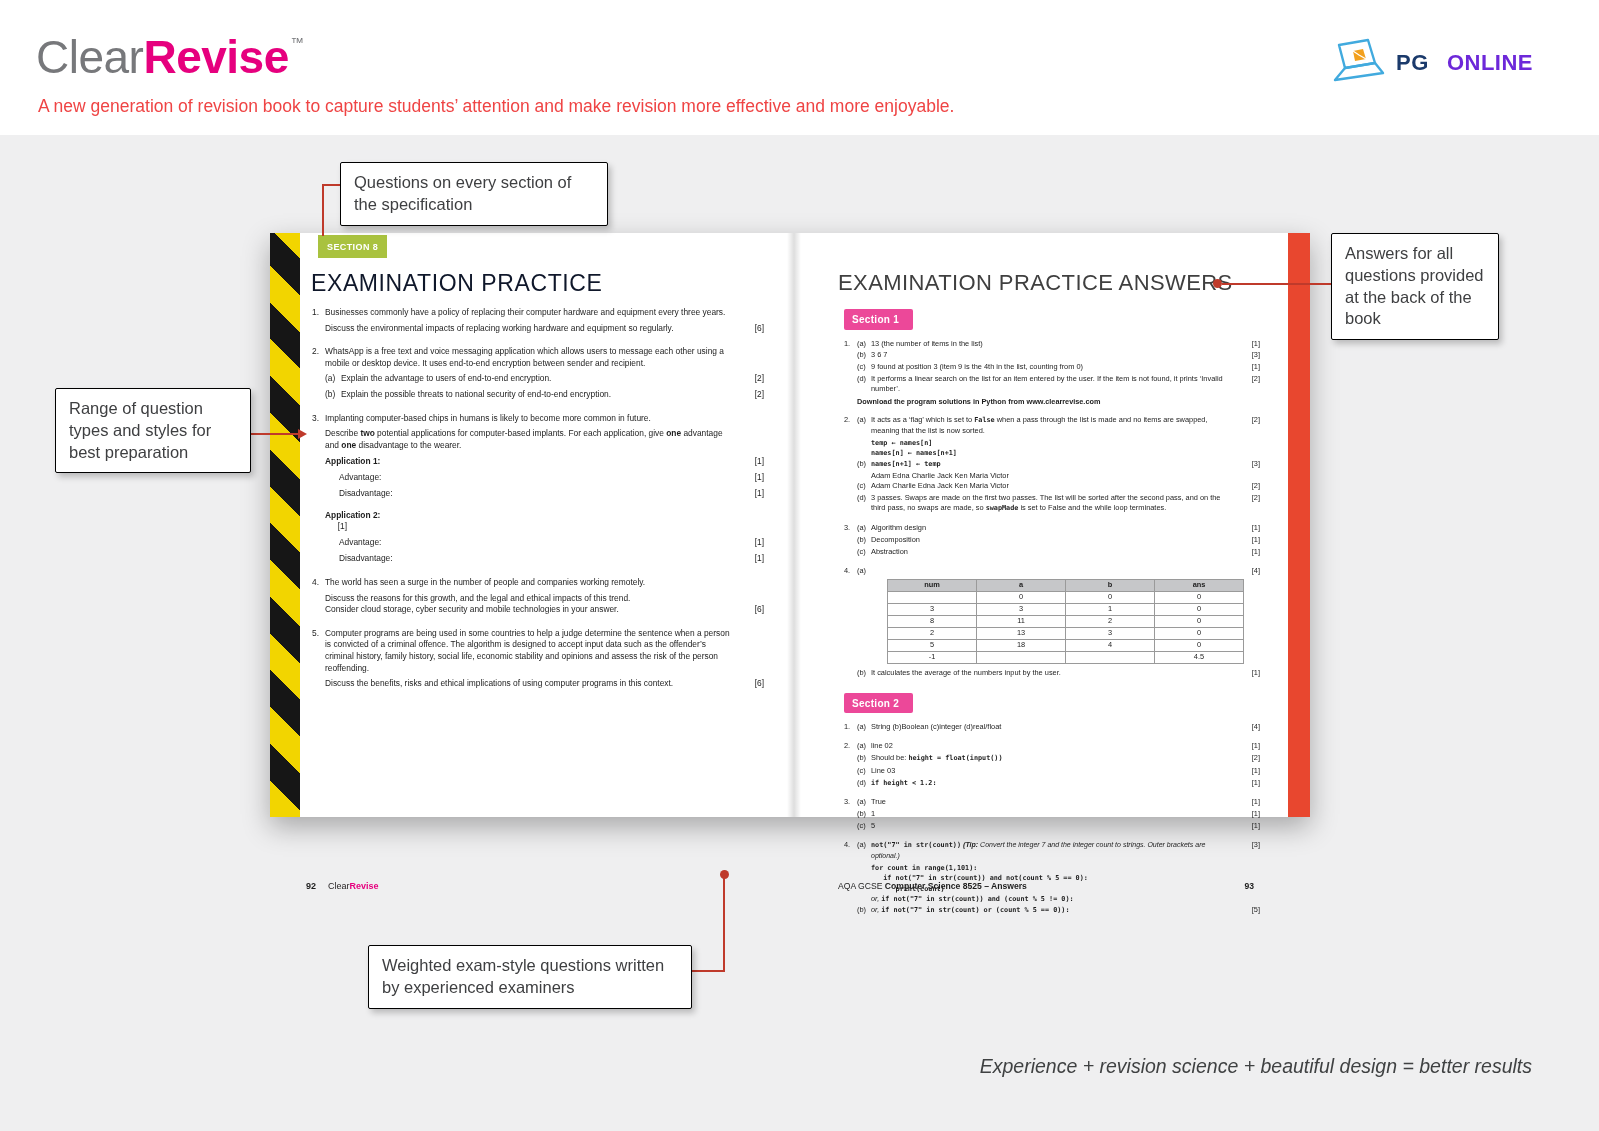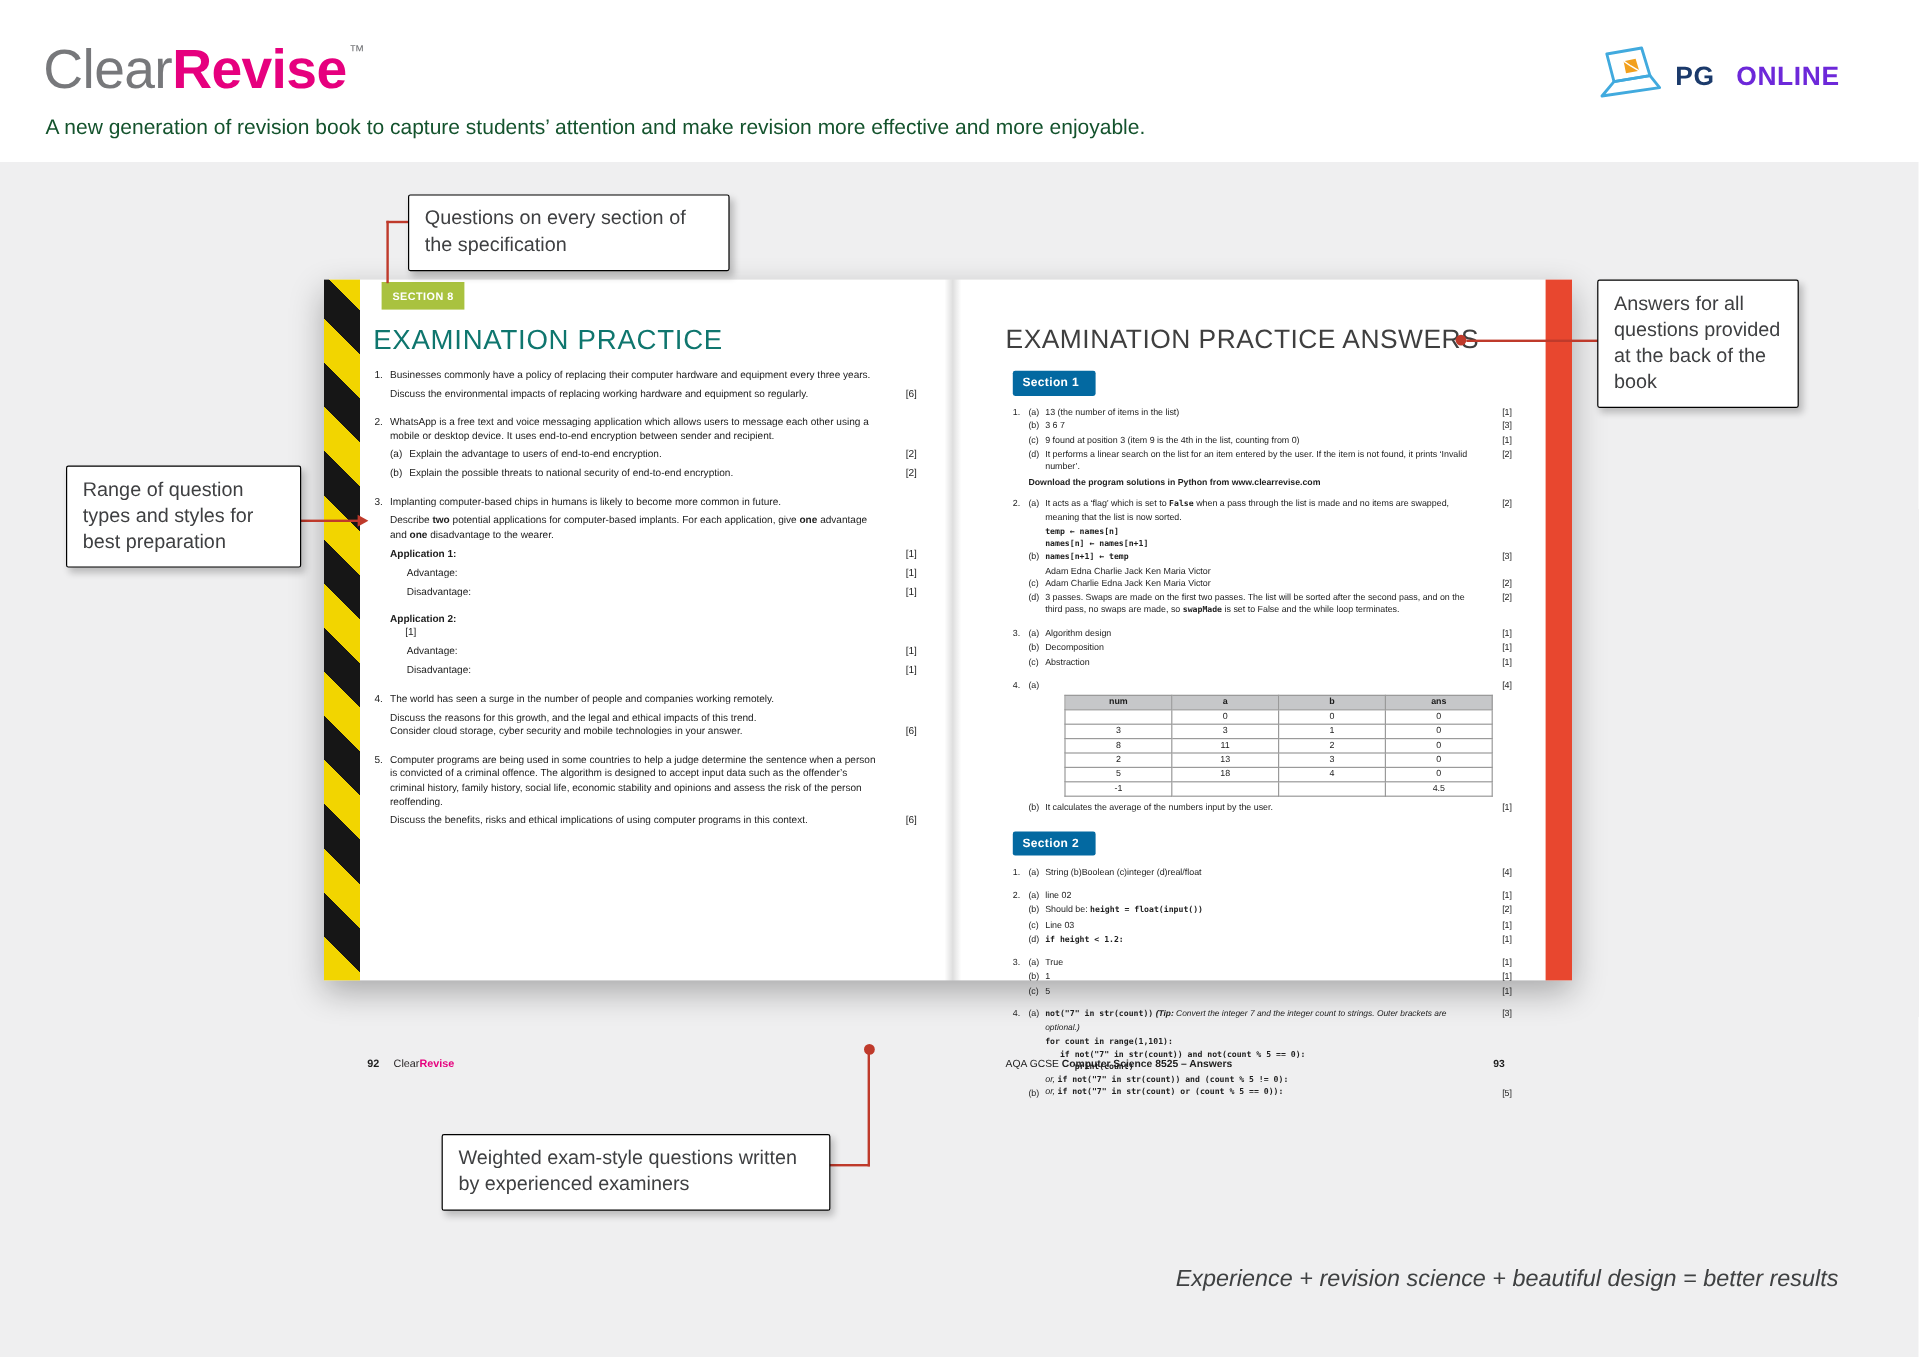--- a/index.html
+++ b/index.html
@@ -4,21 +4,21 @@
 <style>
   html,body { margin:0; padding:0; background:#ffffff; }
   body { font-family:"Liberation Sans", sans-serif; }
   .canvas { position:relative; width:1599px; height:1131px; background:#ffffff; overflow:hidden; }
 
   
   .logo { position:absolute; left:36px; top:30px; font-size:46px; letter-spacing:-0.5px; }
   .logo .clear { color:#77787b; font-weight:400; }
   .logo .revise { color:#e6007e; font-weight:700; }
   .logo .tm { font-size:13px; color:#77787b; vertical-align:26px; margin-left:2px; font-weight:400; }
-  .tagline { position:absolute; left:38px; top:96px; font-size:17.5px; color:#14532d; }
+  .tagline { position:absolute; left:38px; top:96px; font-size:17.5px; color:#ef4444; }
   .pg-logo { position:absolute; right:66px; top:38px; display:flex; align-items:center; gap:8px; }
   .pg-text { font-size:22px; font-weight:700; letter-spacing:0.5px; }
   .pg-text .pg { color:#1b3a6b; }
   .pg-text .online { color:#6d28d9; margin-left:18px; }
 
   
   .panel { position:absolute; left:0; top:135px; width:1599px; height:996px; background:#efeff0; }
 
   
   .spread { position:absolute; left:270px; top:98px; width:1040px; height:584px; background:#ffffff;
@@ -27,21 +27,21 @@
             background:repeating-linear-gradient(45deg,#f2d500 0 26px,#161616 26px 52px); }
   .red-stripe { position:absolute; right:0; top:0; bottom:0; width:22px; background:#e8472f; }
   .spine { position:absolute; left:517px; top:0; bottom:0; width:14px;
            background:linear-gradient(90deg, rgba(0,0,0,0) 0%, rgba(0,0,0,0.13) 50%, rgba(0,0,0,0) 100%); }
   .page-l { position:absolute; left:30px; top:0; width:494px; height:672px; }
   .page-r { position:absolute; left:524px; top:0; width:494px; height:672px; }
 
   
   .sec8-badge { position:absolute; left:18px; top:2px; background:#a9c23f; color:#fff;
                 font-size:9px; font-weight:700; letter-spacing:0.4px; padding:7px 9px 6px; }
-  .lp-heading { position:absolute; left:11px; top:37px; font-size:23px; color:#0f766e;
+  .lp-heading { position:absolute; left:11px; top:37px; font-size:23px; color:#0f172a;
                 letter-spacing:0.6px; font-weight:400; }
   .lp-body { position:absolute; left:12px; top:74px; width:452px; font-size:8.4px; line-height:1.38; color:#1d1d1d; }
   .q { display:flex; margin-bottom:12px; }
   .qnum { width:13px; flex:none; }
   .qbody { flex:1; min-width:0; }
   .pline { display:flex; }
   .gap4 { margin-top:4px; }
   .ptext { flex:1; padding-right:8px; }
   .mark { flex:none; width:22px; text-align:right; }
   .sublet { flex:none; width:16px; }
@@ -53,21 +53,21 @@
   .lp-footer .pgnum { font-weight:700; margin-right:12px; }
   .lp-footer .fclear { color:#231f20; }
   .lp-footer .frevise { color:#e6007e; font-weight:700; }
 
   
   .rp-heading { position:absolute; left:44px; top:37px; font-size:22px; color:#3f3f3f;
                 letter-spacing:0.4px; font-weight:400; }
   .rp-body { position:absolute; left:50px; top:74px; width:416px; font-size:7.4px; line-height:1.35; color:#1d1d1d; }
   .badge-row { margin:2px 0 9px 0; }
   .badge-row.s2 { margin-top:13px; }
-  .sec-badge { display:inline-block; background:#0369a1; color:#fff; font-size:10px; font-weight:700;
+  .sec-badge { display:inline-block; background:#ec4899; color:#fff; font-size:10px; font-weight:700;
                padding:4px 14px 3px 8px; border-radius:2px; letter-spacing:0.3px; }
   .ans { display:flex; margin-bottom:7px; }
   .anum { width:13px; flex:none; }
   .abody { flex:1; min-width:0; }
   .part { display:flex; margin-bottom:2px; }
   .part.aend { align-items:flex-end; }
   .plet { flex:none; width:14px; }
   .ptxt { flex:1; min-width:0; padding-right:6px; }
   div.ptxt { display:block; }
   .mark2 { flex:none; width:20px; text-align:right; }

